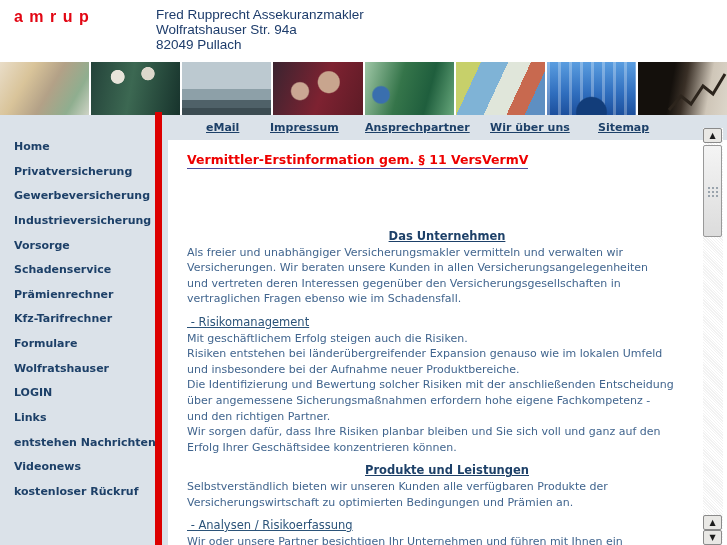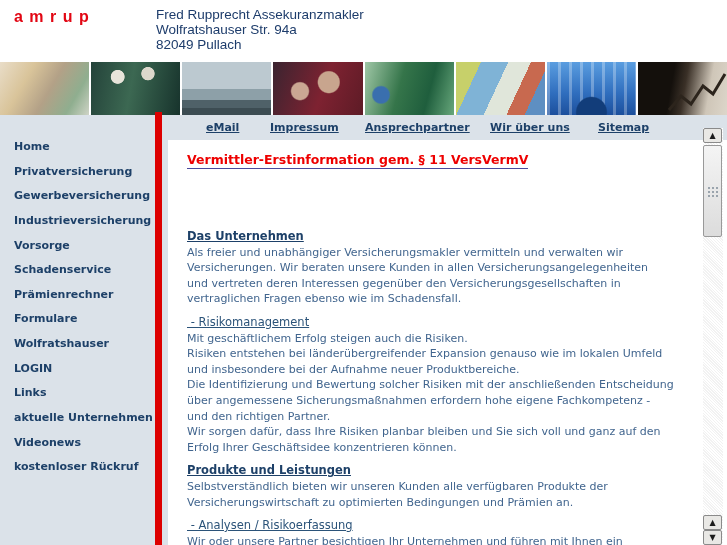--- a/index.html
+++ b/index.html
@@ -52,21 +52,21 @@
   .menu-bar{position:absolute;left:0;top:0;width:565px;height:36px;}
   .menu-bar a{position:absolute;top:6px;font-size:11px;font-weight:bold;color:#1d4068;
         text-decoration:underline;cursor:pointer;white-space:nowrap;}
   .content-white{position:absolute;left:6px;top:25px;width:559px;height:405px;background:#fff;overflow:hidden;}
   .content-inner{padding:9px 0 0 19px;width:520px;}
 
   .page-title{display:inline-block;font-size:12.5px;font-weight:bold;color:#ee0000;
         border-bottom:1px solid #4a4a9e;padding-bottom:1px;margin:0 0 60px 0;white-space:pre;}
   .section{margin:0 0 8px 0;}
   .sec-heading{font-size:11.5px;line-height:15.6px;white-space:pre;}
-  .sec-heading.bold{font-weight:bold;color:#1d4068;text-decoration:underline;}
+  .sec-heading.bold{font-weight:bold;color:#1d4068;text-decoration:underline;text-align:center;}
   .sec-heading.plain{font-weight:normal;color:#2b5379;text-decoration:underline;}
   .sec-body{font-size:11px;line-height:15.6px;color:#41658e;white-space:pre-line;}
 
   
   .scrollbar{position:absolute;left:703px;top:128px;width:20px;height:417px;
         background:repeating-linear-gradient(45deg,#ffffff 0 1px,#f2f2f2 1px 2px);}
   .sb-btn{position:absolute;left:0;width:19px;height:15px;background:#e9e8e5;
         border:1px solid #8a8a8a;border-radius:2px;box-sizing:border-box;
         display:flex;align-items:center;justify-content:center;cursor:pointer;}
   .sb-btn span{font-size:8px;line-height:8px;color:#1c1c1c;}
@@ -113,25 +113,26 @@
 
   <div class="sidebar">
     <ul>
       <li>Home</li>
       <li>Privatversicherung</li>
       <li>Gewerbeversicherung</li>
       <li>Industrieversicherung</li>
       <li>Vorsorge</li>
       <li>Schadenservice</li>
       <li>Prämienrechner</li>
+      <li>Kfz-Tarifrechner</li>
       <li>Formulare</li>
       <li>Wolfratshauser</li>
       <li>LOGIN</li>
       <li>Links</li>
-      <li>aktuelle Unternehmen</li>
+      <li>entstehen Nachrichten</li>
       <li>Videonews</li>
       <li>kostenloser Rückruf</li>
     </ul>
   </div>
 
   <div class="right-region">
     <div class="menu-bar">
       <a style="left:44px">eMail</a>
       <a style="left:108px">Impressum</a>
       <a style="left:203px">Ansprechpartner</a>

